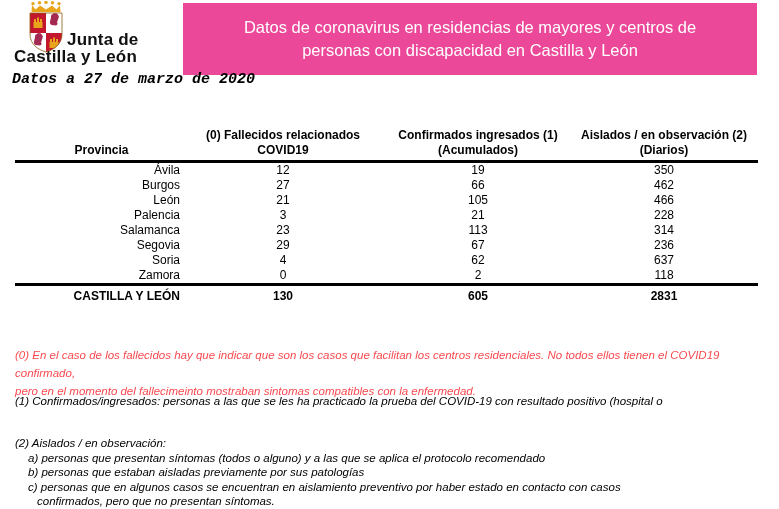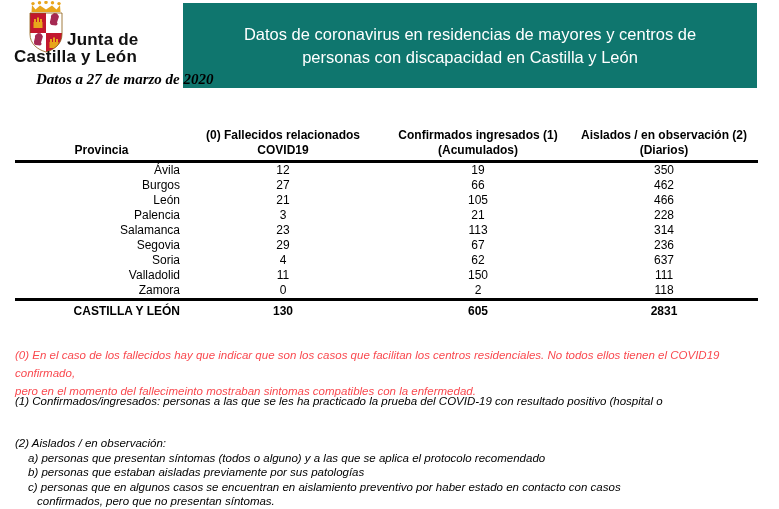--- a/index.html
+++ b/index.html
@@ -21,34 +21,34 @@
     position: absolute; left: 53px; top: 30px;
     font-size: 17px; font-weight: bold; color: #111; letter-spacing: 0.2px;
   }
   .logo-line2 {
     position: absolute; left: 0px; top: 47px;
     font-size: 17px; font-weight: bold; color: #111; letter-spacing: 0.2px;
   }
 
   
   .banner {
-    position: absolute; left: 183px; top: 3px; width: 574px; height: 85px;
-    background: #0f766e;
+    position: absolute; left: 183px; top: 3px; width: 574px; height: 72px;
+    background: #ec4899;
     color: #ffffff;
     display: flex; flex-direction: column; justify-content: center;
     text-align: center;
     font-size: 16.5px; line-height: 23px;
   }
 
   
   .dateline {
     position: absolute; left: 12px; top: 71px;
-    font-family: Liberation Serif, serif;
+    font-family: Liberation Mono, monospace;
     font-style: italic; font-weight: bold;
-    font-size: 15px; color: #000; margin-left: 24px;
+    font-size: 15px; color: #000;
   }
 
   
   .data-table {
     position: absolute; left: 15px; top: 122px; width: 743px;
     border-collapse: collapse; table-layout: fixed;
     font-size: 12px;
   }
   .data-table th {
     font-weight: bold; vertical-align: bottom;
@@ -192,26 +192,20 @@
         <td>29</td>
         <td>67</td>
         <td>236</td>
       </tr>
       <tr>
         <td class="prov">Soria</td>
         <td>4</td>
         <td>62</td>
         <td>637</td>
       </tr>
-      <tr>
-        <td class="prov">Valladolid</td>
-        <td>11</td>
-        <td>150</td>
-        <td>111</td>
-      </tr>
       <tr class="row-last">
         <td class="prov">Zamora</td>
         <td>0</td>
         <td>2</td>
         <td>118</td>
       </tr>
       <tr class="row-total">
         <td class="prov">CASTILLA Y LEÓN</td>
         <td>130</td>
         <td>605</td>

